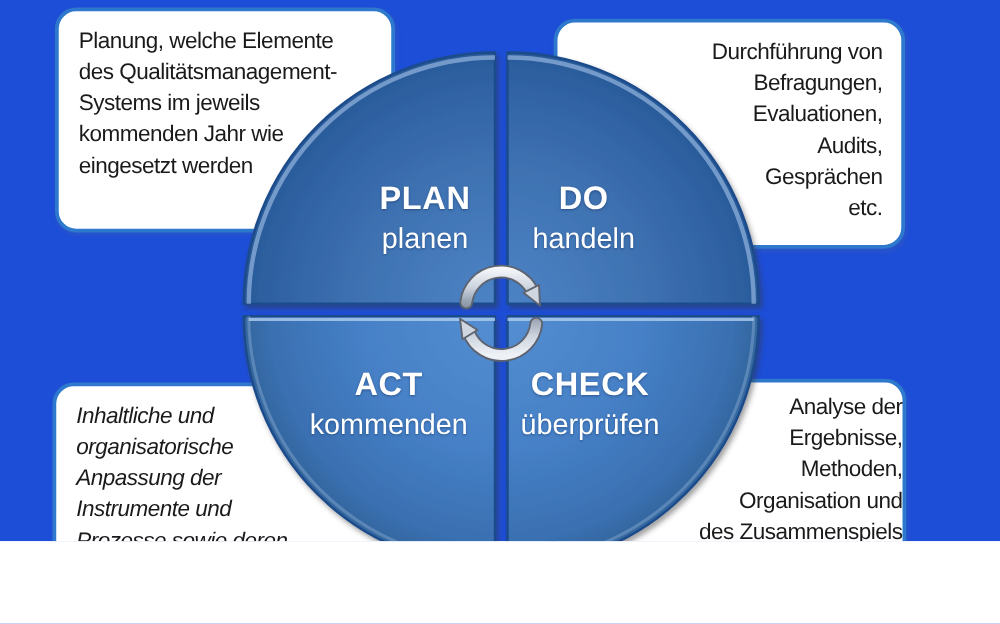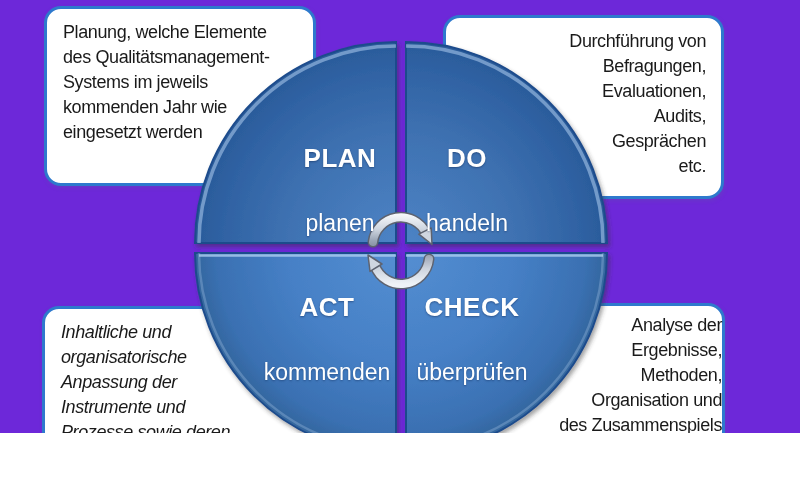--- a/index.html
+++ b/index.html
@@ -1,18 +1,18 @@
 <!DOCTYPE html>
 <html style="--box-border: #2e79cd; --box-background: #ffffff; --text: #1a1a1a; --label-text: #ffffff; --quadrant-border: #1d4c8c; --quadrant-top-inner: #4d84c6; --quadrant-top-outer: #2b5b9a; --quadrant-bottom-inner: #558fd2; --quadrant-bottom-outer: #34679f; --highlight: #aecdf0; --arrow-metal-light: #fcfdfe; --arrow-metal-dark: #7c8698;"><head>
 <meta charset="utf-8">
 <style>
   html,body { margin:0; padding:0; background:#ffffff; }
   .stage {
     position:relative; width:800px; height:433px;
-    background:#6d28d9; overflow:hidden;
+    background:#1d4ed8; overflow:hidden;
     font-family:"Liberation Sans","DejaVu Sans",sans-serif;
   }
   
   .note {
     position:absolute; box-sizing:border-box; z-index:1;
     background:var(--box-background,#ffffff);
     border:3px solid var(--box-border,#2e79cd);
     border-radius:17px;
     box-shadow:1px 2px 4px rgba(90,110,140,0.22);
     color:var(--text,#1a1a1a);
@@ -24,24 +24,24 @@
   .note.bl { left:42px;  top:306px; width:275px; height:184px; padding:11px 10px 0 16px; text-align:left;font-style:italic; }
   .note.br { left:441px; top:303px; width:284px; height:188px; padding:7px 0 0 8px;  text-align:right; }
   
   svg.cycle { position:absolute; left:0; top:0; z-index:2; }
   
   .qlabel { position:absolute; width:200px; text-align:center; z-index:3;
             color:var(--label-text,#ffffff); }
   .qlabel .big   { font-size:26px; font-weight:bold; line-height:34px; letter-spacing:0.5px;
                    text-shadow:0 1px 2px rgba(10,30,70,0.45); }
   .qlabel .small { font-size:23px; line-height:30px;
-                   text-shadow:0 1px 2px rgba(10,30,70,0.40);margin-top:33px; }
+                   text-shadow:0 1px 2px rgba(10,30,70,0.40); }
   .qlabel.plan  { left:240px; top:141px; }
   .qlabel.do    { left:367px; top:141px; }
-  .qlabel.act   { left:227px; top:290px; }
+  .qlabel.act   { left:211px; top:290px; }
   .qlabel.check { left:372px; top:290px; }
 </style>
 </head>
 <body>
 
 <div class="stage">
 
   <div class="note tl">
     <div class="note-text">Planung, welche Elemente
 des Qualitätsmanagement-

